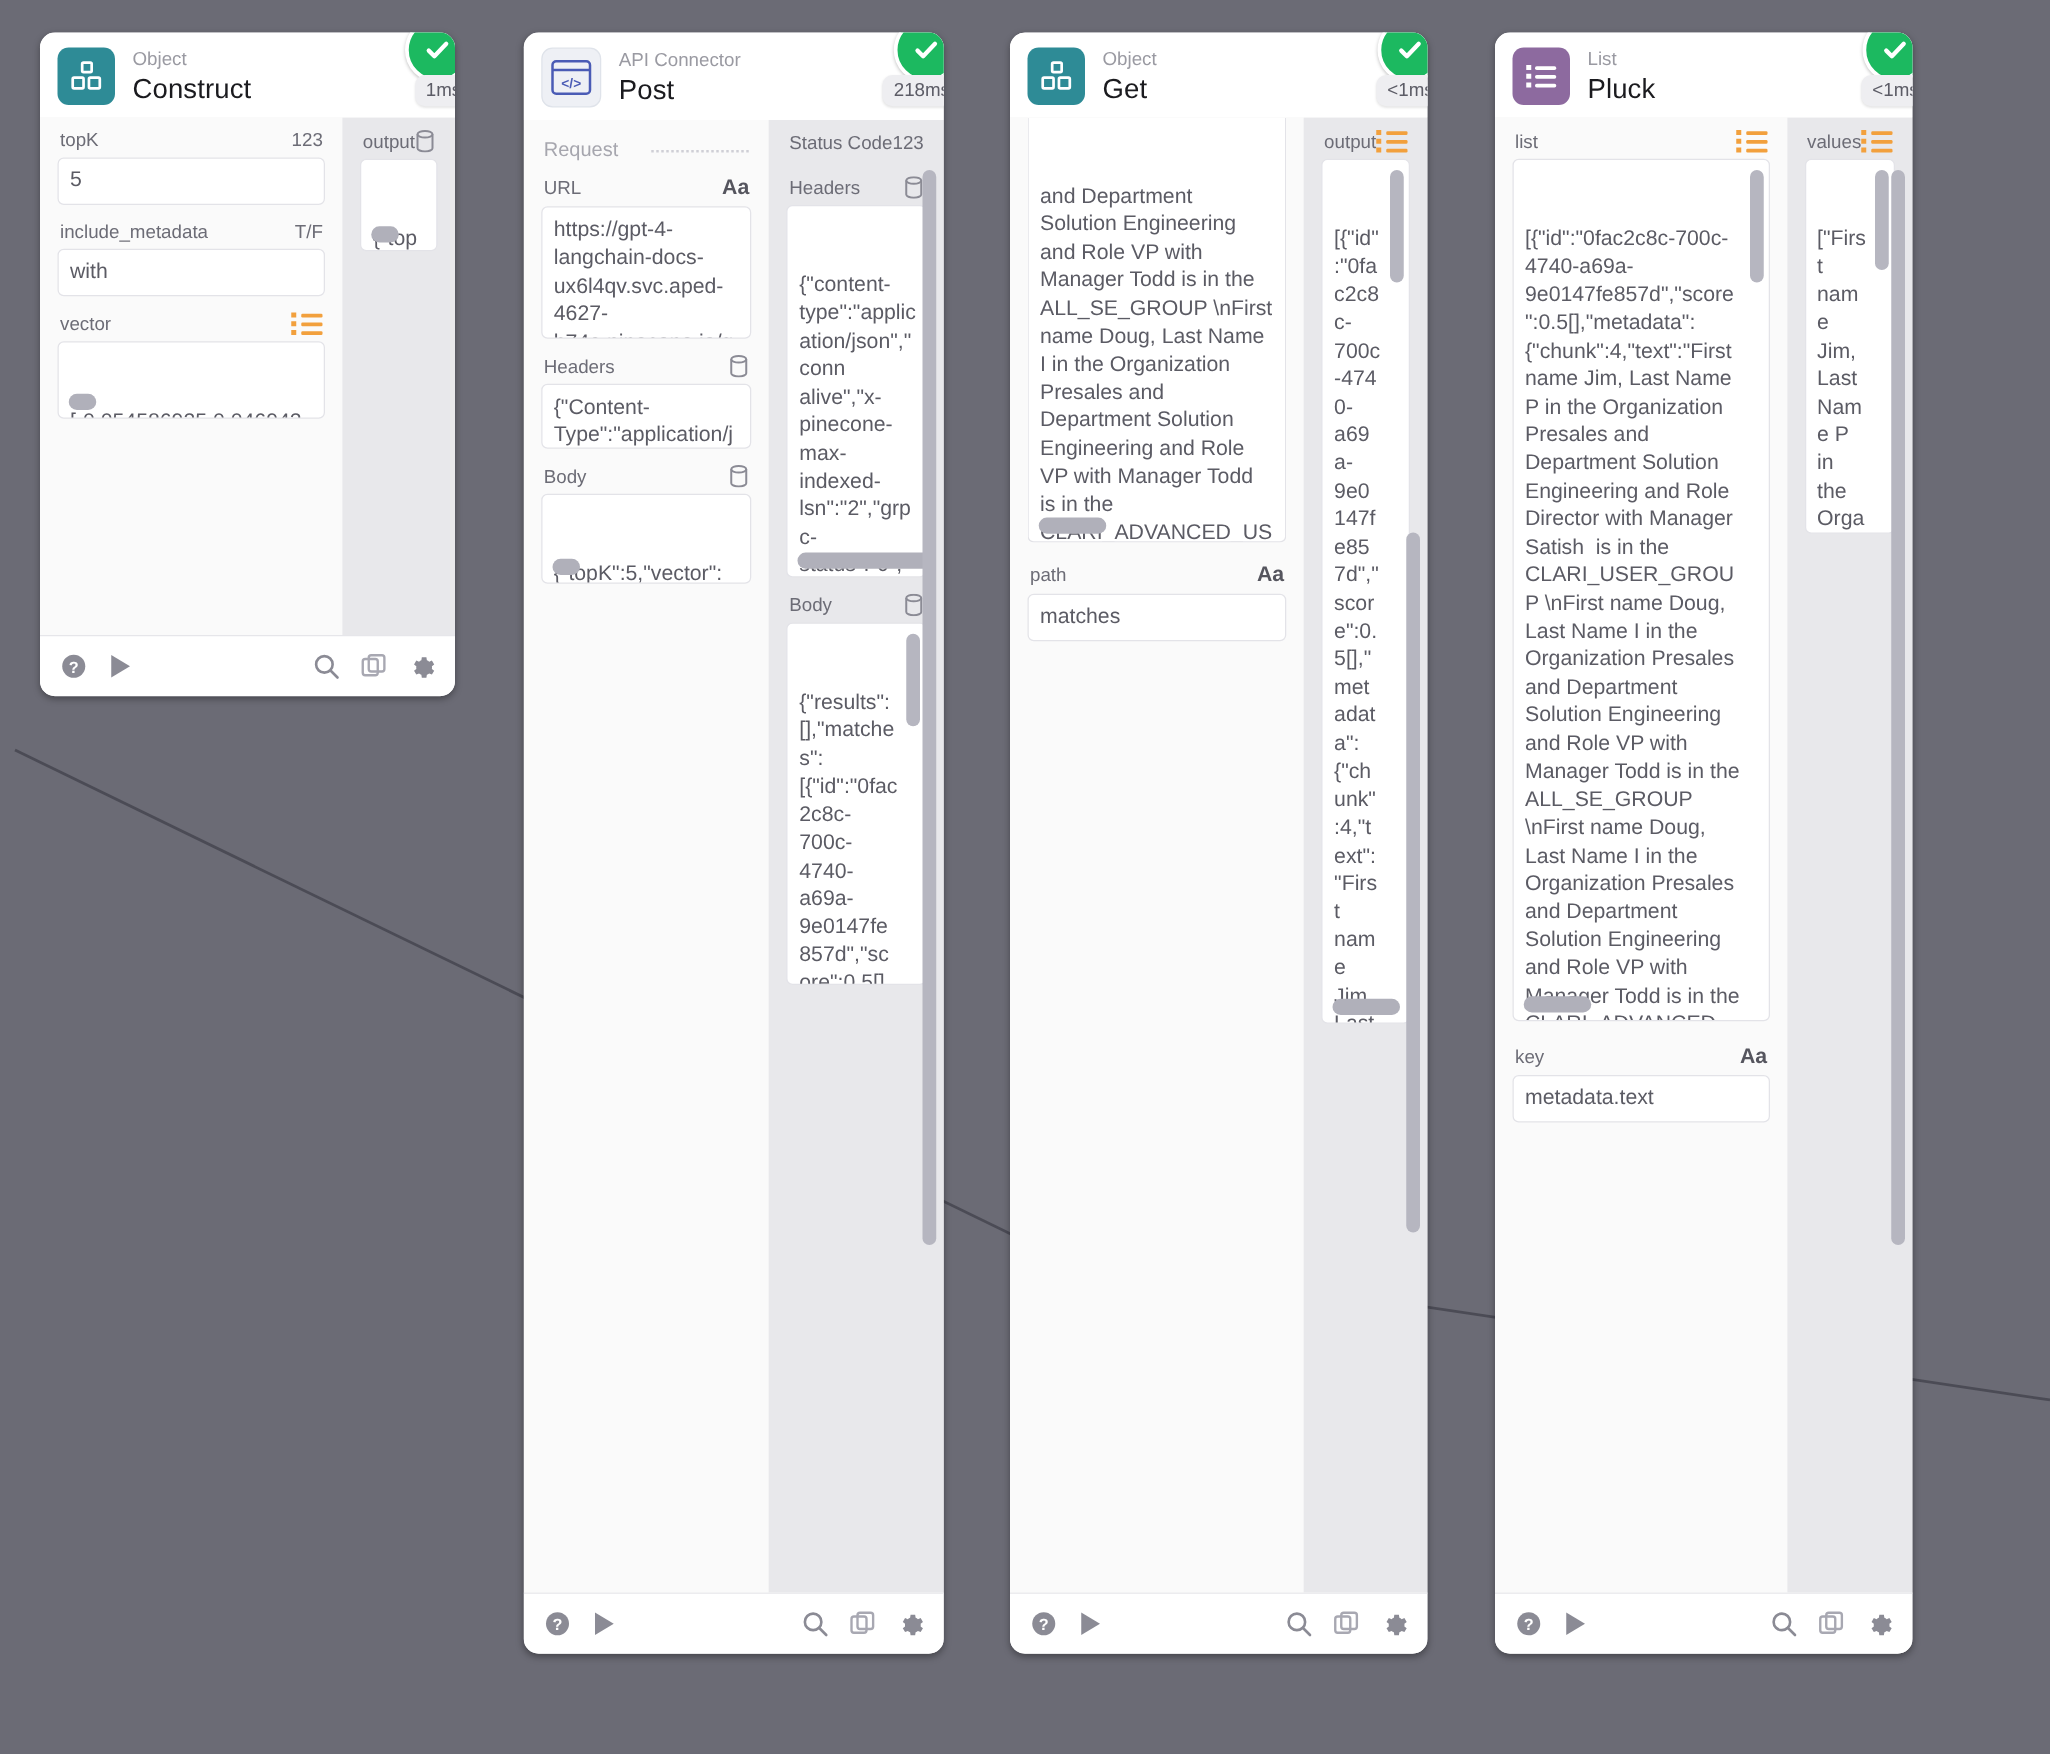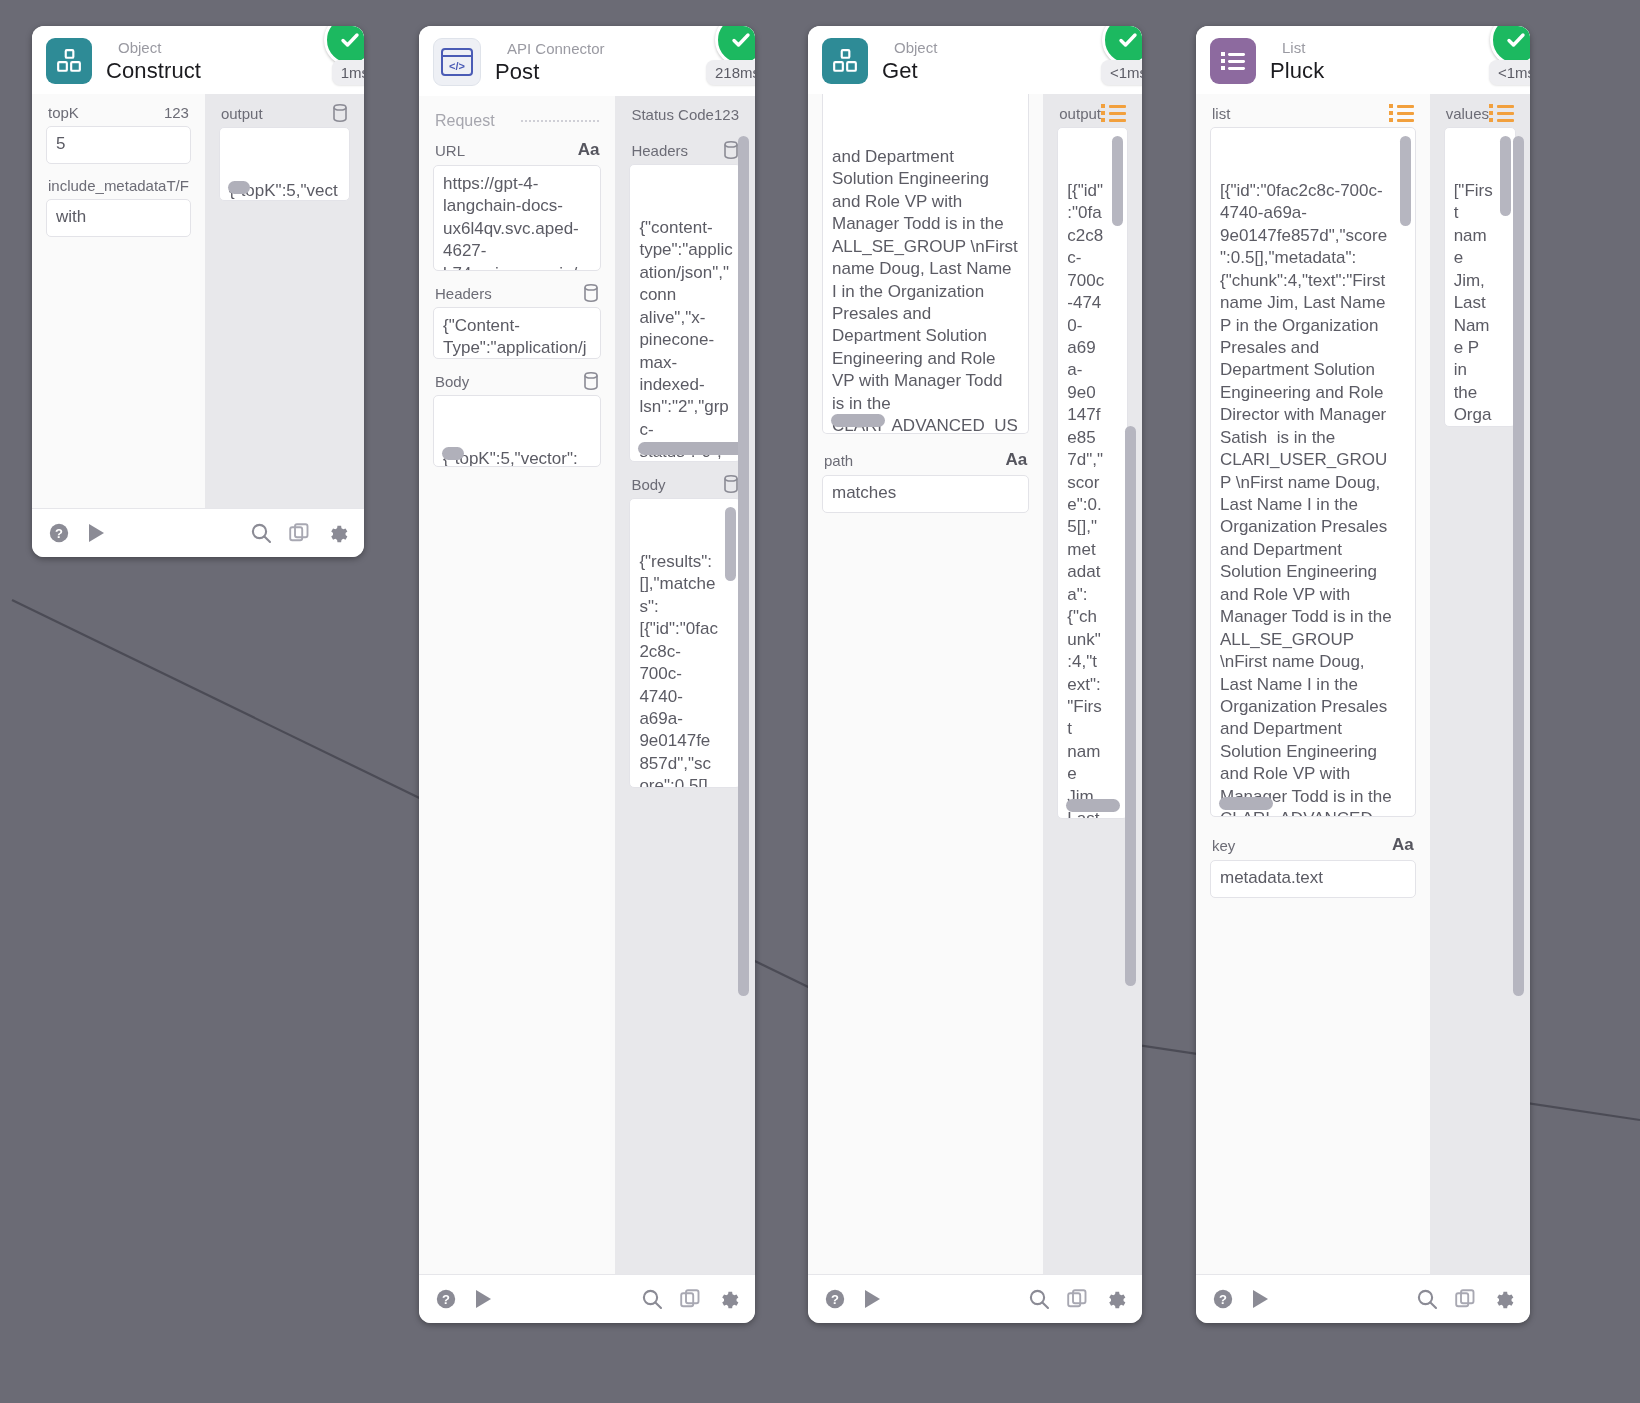--- a/index.html
+++ b/index.html
@@ -35,21 +35,21 @@
   }
   .node-icon{
     width:46px;height:46px;border-radius:9px;
     display:flex;align-items:center;justify-content:center;
     flex:none;margin-right:14px;
   }
   .ic-object{background:#2e8b96;}
   .ic-api{background:#eef0f5;border:1px solid #dfe3ea;}
   .ic-list{background:#8d6a9f;}
   .node-titles{display:flex;flex-direction:column;line-height:1.05;}
-  .node-type{font-size:15px;color:#9a9aa2;margin-bottom:3px;margin-left:12px;}
+  .node-type{font-size:15px;color:#9a9aa2;margin-bottom:3px;}
   .node-name{font-size:22px;color:#1b1b1f;font-weight:400;letter-spacing:.1px;}
 
   .check{
     position:absolute;top:-12px;right:-12px;
     width:46px;height:46px;border-radius:50%;
     background:#1cb960;border:3px solid #fff;
     display:flex;align-items:center;justify-content:center;
     box-shadow:0 1px 3px rgba(0,0,0,.25);
   }
   .timing{
@@ -168,20 +168,43 @@
         </div>
 
         <div class="field">
           <div class="field-label">
             <span class="lbl">include_metadata</span>
             <span class="ftype">T/F</span>
           </div>
           <div class="fbox one">with</div>
         </div>
 
+        <div class="field">
+          <div class="field-label">
+            <span class="lbl">vector</span>
+            <span class="listicon">
+              <span class="row">
+                  <span class="sq"></span>
+                  <span class="bar" style="width:17px"></span>
+                </span>
+              <span class="row">
+                  <span class="sq"></span>
+                  <span class="bar" style="width:17px"></span>
+                </span>
+              <span class="row">
+                  <span class="sq"></span>
+                  <span class="bar" style="width:17px"></span>
+                </span>
+            </span>
+          </div>
+          <div class="fbox" style="height:62px">
+            <span class="txt">[-0.054586925,0.046942428,0</span>
+            <span class="hscroll" style="width:22px;bottom:6px;"></span>
+          </div>
+        </div>
       </div>
 
       <div class="sec output" style="flex:1;">
         <div class="field">
           <div class="field-label">
             <span class="lbl">output</span>
             <span>
               <svg width="16" height="18" viewBox="0 0 16 18">
                   <ellipse cx="8" cy="3.4" rx="6" ry="2.6" fill="none" stroke="#8b8b95" stroke-width="1.6"></ellipse>
                   <path d="M2 3.4v11.2c0 1.4 2.7 2.6 6 2.6s6-1.2 6-2.6V3.4" fill="none" stroke="#8b8b95" stroke-width="1.6"></path>

